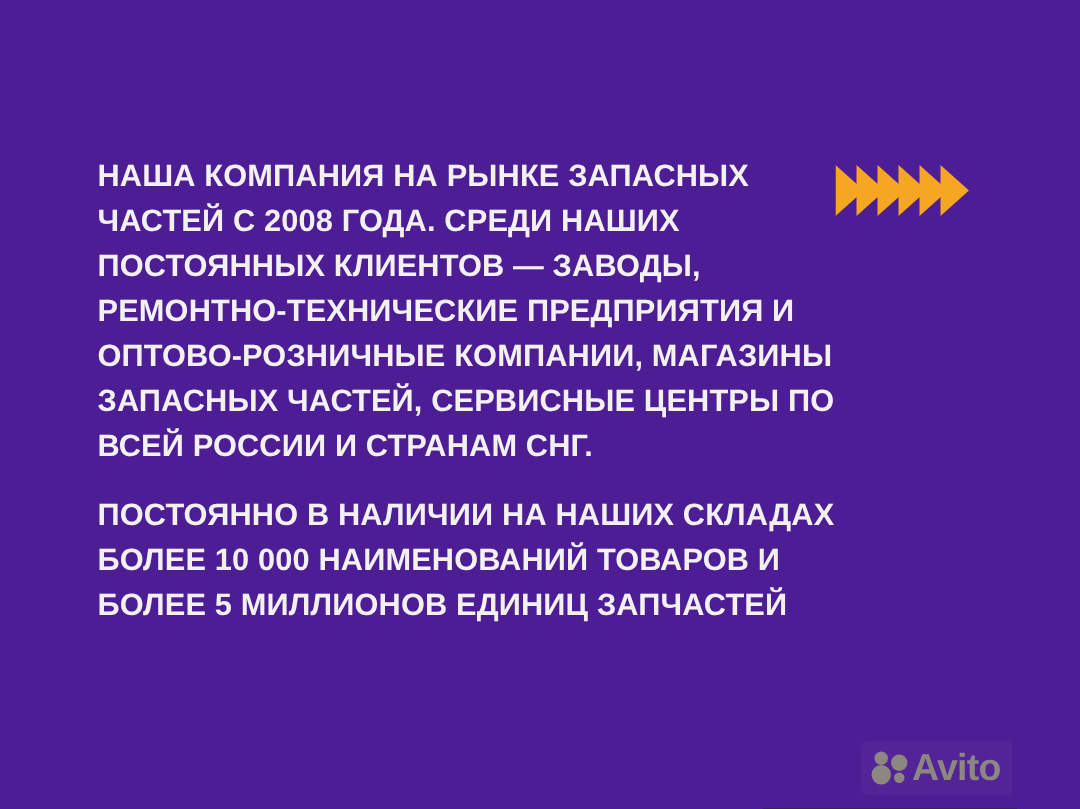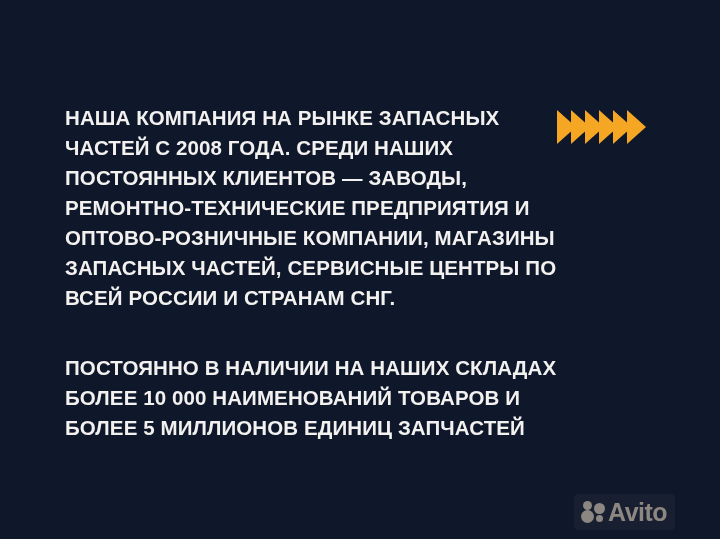--- a/index.html
+++ b/index.html
@@ -5,21 +5,21 @@
   html, body {
     margin: 0;
     padding: 0;
     background: #2e2b28;
   }
   #stage {
     position: relative;
     width: 720px;
     height: 539px;
     overflow: hidden;
-    background: #0f172a;
+    background: #4c1d95;
     font-family: "Liberation Sans", "DejaVu Sans", sans-serif;
   }
 
   
   #chevron-strip {
     position: absolute;
     top: 109px;
     left: 557px;
     width: 163px;
     height: 35px;
@@ -48,21 +48,21 @@
   .para {
     margin: 0;
     color: #f2f1ef;
     font-size: 20.5px;
     line-height: 30px;
     font-weight: bold;
     letter-spacing: 0.1px;
     white-space: pre-line;
     text-transform: uppercase;
   }
-  .para + .para { margin-top: 40px; }
+  .para + .para { margin-top: 16px; }
 
   
   #avito-watermark {
     position: absolute;
     left: 574px;
     top: 494px;
     width: 101px;
     height: 36px;
     border-radius: 4px;
     background: rgba(255,255,255,0.035);

